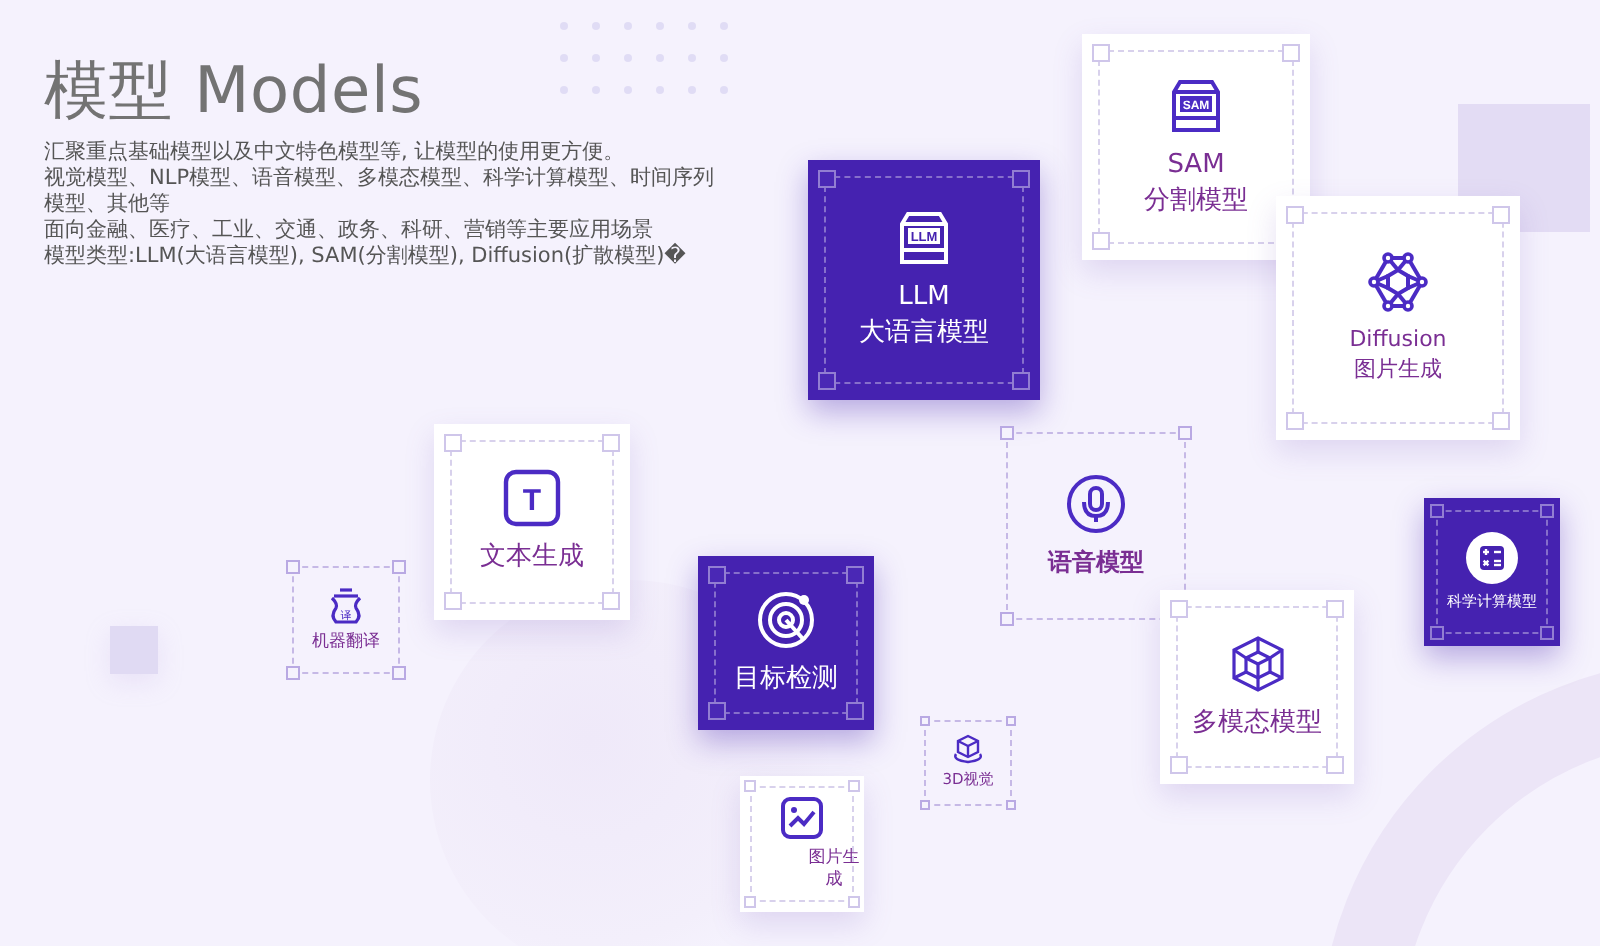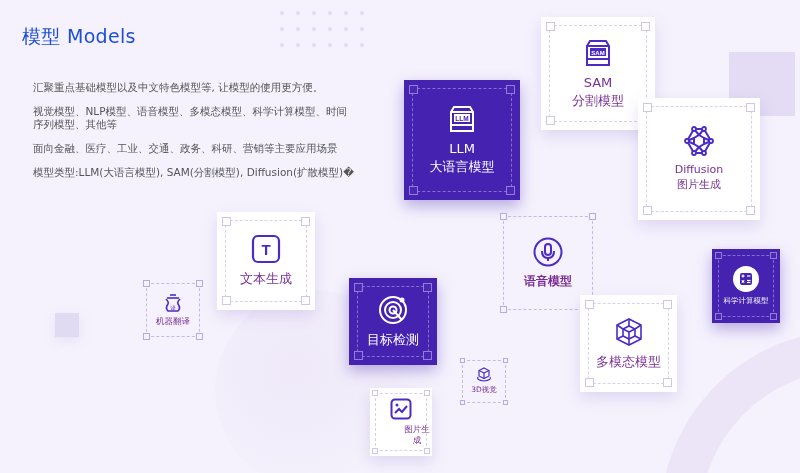--- a/index.html
+++ b/index.html
@@ -35,27 +35,27 @@
     position: absolute; left: 280px; top: 11px;
     display: grid; grid-template-columns: repeat(6, 16px); grid-auto-rows: 16px;
   }
   .dots span {
     width: 4px; height: 4px; border-radius: 50%;
     background: #e0dcf5; display: block;
   }
 
   .title {
     position: absolute; left: 22px; top: 24px;
-    font-size: 19px; color: #1d4ed8; font-weight: normal; letter-spacing: 0.3px;
+    font-size: 32px; color: #737373; font-weight: normal; letter-spacing: 0.3px;
   }
   .desc {
     position: absolute; left: 22px; top: 70px; width: 345px;
     font-size: 10.5px; line-height: 13px; color: #555;
   }
-  .desc p { margin: 11px; }
+  .desc p { margin: 0; }
 
   .card {
     position: absolute;
     display: flex; flex-direction: column; align-items: center; justify-content: center;
     text-align: center;
   }
   .card.white {
     background: #ffffff;
     box-shadow: 0 6px 14px rgba(120,90,190,0.18);
   }

